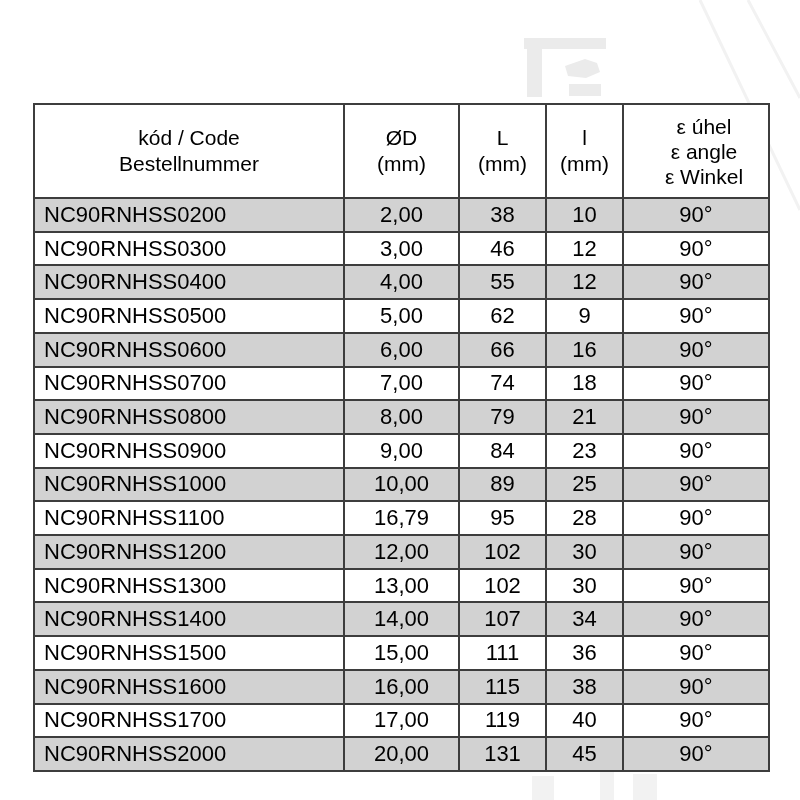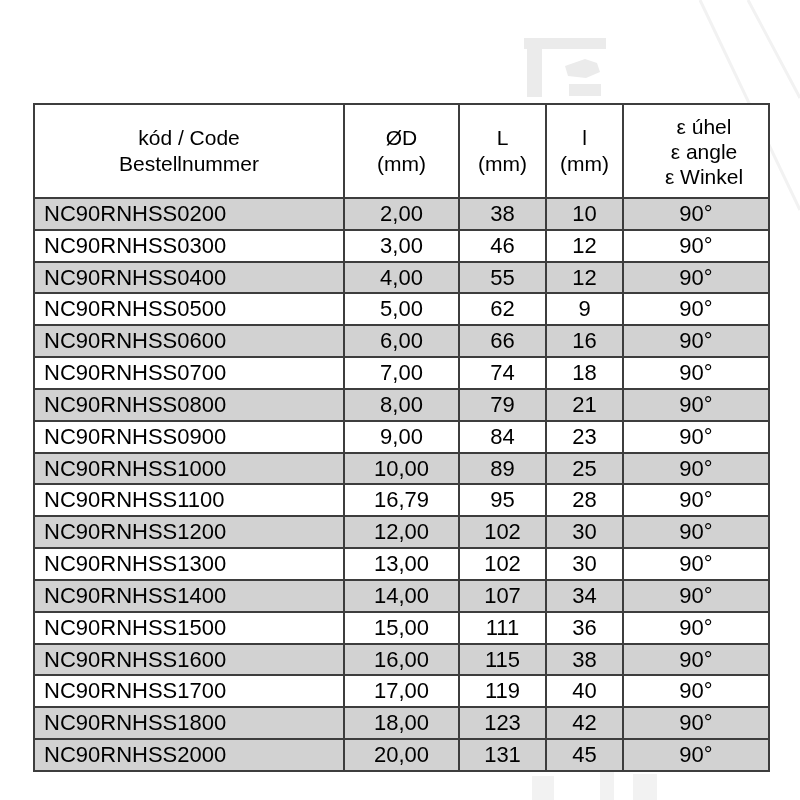--- a/index.html
+++ b/index.html
@@ -224,27 +224,20 @@
       <td>90°</td>
     </tr>
         <tr>
       <td class="code">NC90RNHSS1700</td>
       <td>17,00</td>
       <td>119</td>
       <td>40</td>
       <td>90°</td>
     </tr>
         <tr class="shaded">
-      <td class="code">NC90RNHSS1800</td>
-      <td>18,00</td>
-      <td>123</td>
-      <td>42</td>
-      <td>90°</td>
-    </tr>
-        <tr class="shaded">
       <td class="code">NC90RNHSS2000</td>
       <td>20,00</td>
       <td>131</td>
       <td>45</td>
       <td>90°</td>
     </tr>
       </tbody>
   </table>
 
 </div>

